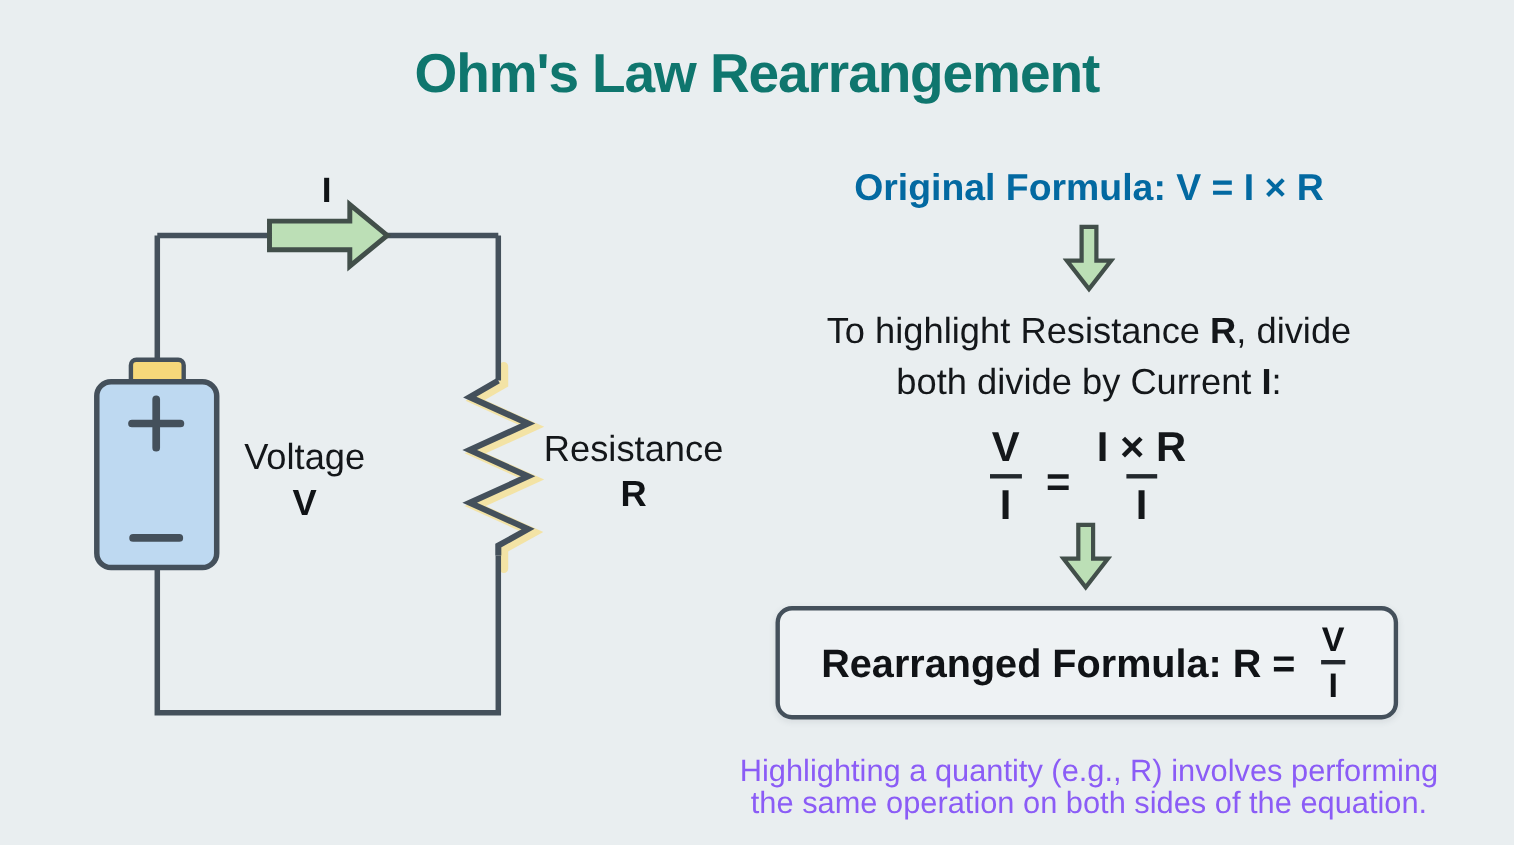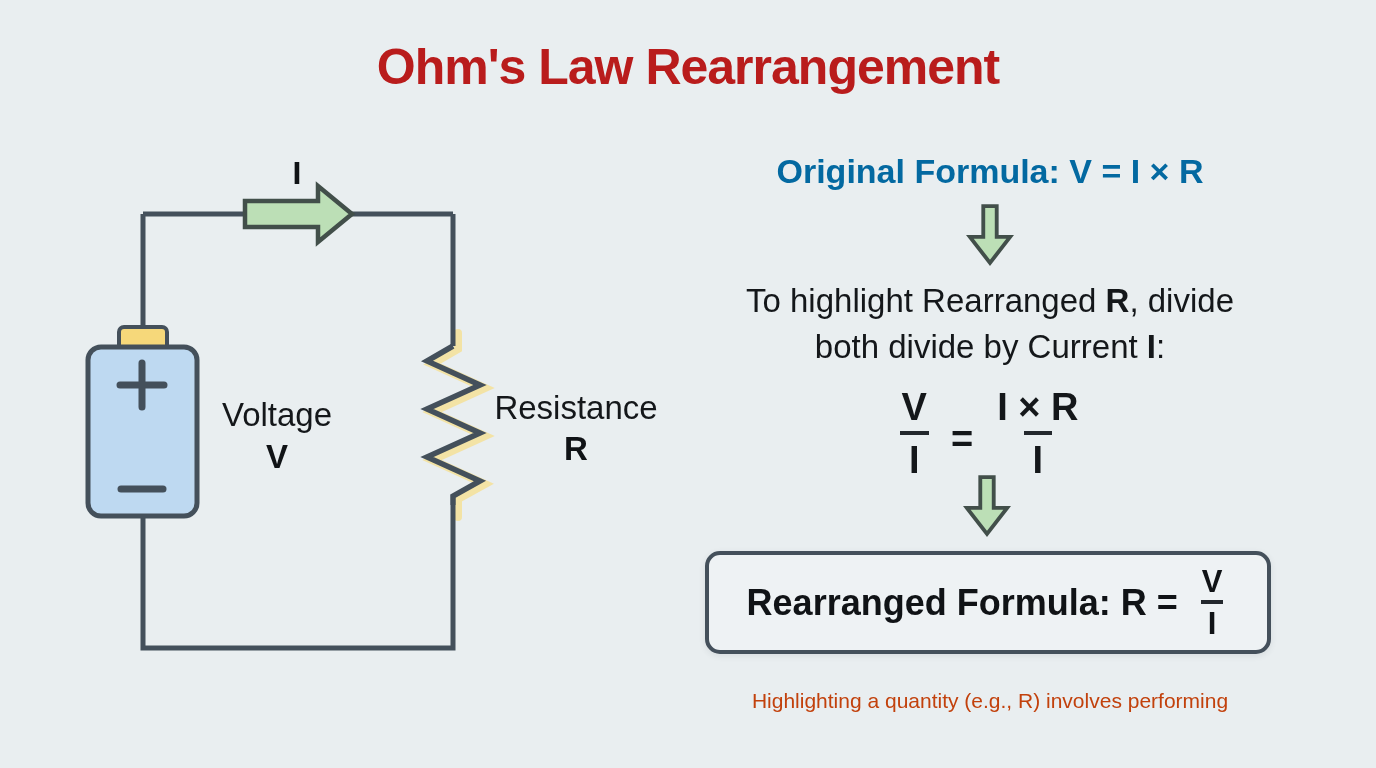--- a/index.html
+++ b/index.html
@@ -3,21 +3,21 @@
 <meta charset="utf-8">
 <style>
   * { margin:0; padding:0; box-sizing:border-box; }
   html,body { width:1376px; height:768px; overflow:hidden; }
   body { font-family:"Liberation Sans", sans-serif; background:#e9eef0; position:relative; color:#14171a; }
   .page { position:absolute; inset:0; width:1376px; height:768px; background:#e9eef0; }
 
   .page-title{
     position:absolute; top:38px; left:0; width:1376px;
     text-align:center; font-size:50px; font-weight:bold;
-    color:#b91c1c; letter-spacing:-1px;
+    color:#0f766e; letter-spacing:-1px;
   }
 
   .circuit-layer{ position:absolute; top:0; left:0; }
 
   
   .rc{ position:absolute; left:640px; width:700px; text-align:center; }
 
   .orig-formula{ top:152px; font-size:34px; font-weight:bold; color:#0369a1; }
 
   .arrow-wrap{ position:absolute; }
@@ -38,21 +38,21 @@
     position:absolute; left:705px; top:551px; width:566px; height:103px;
     border:4px solid #44505b; border-radius:15px; background:#eef2f4;
     display:flex; justify-content:center; align-items:center; gap:17px;
     box-shadow:0 2px 6px rgba(60,70,80,0.10);
   }
   .result-box .rb-label{ font-size:36px; font-weight:bold; color:#101316; }
   .result-box .frac{ font-size:31px; font-weight:bold; color:#101316; }
   .result-box .frac .num{ padding:0 7px 3px 7px; }
   .result-box .frac .den{ border-top:4px solid #23282d; padding:4px 7px 0 7px; }
 
-  .caption{ top:686px; font-size:21px; line-height:29px; color:#c2410c; }
+  .caption{ top:686px; font-size:28px; line-height:29px; color:#8b5cf6; }
 </style>
 </head>
 <body>
 
 <div class="page">
 
   <div class="page-title">Ohm's Law Rearrangement</div>
 
   <svg class="circuit-layer" width="1376" height="768" viewBox="0 0 1376 768">
 
@@ -78,21 +78,21 @@
 
   <div class="rc orig-formula" style="position:absolute;">Original Formula: V = I × R</div>
 
   <div class="arrow-wrap arrow1">
     <svg width="48" height="64" viewBox="0 0 50 66">
       <polygon points="18,3 32,3 32,35 46,35 25,62 4,35 18,35" fill="#bcdfb6" stroke="#424f4a" stroke-width="4"></polygon>
     </svg>
   </div>
 
   <div class="rc step-text" style="position:absolute;">
-    <div><span>To highlight Rearranged </span><b>R</b><span>, divide</span></div>
+    <div><span>To highlight Resistance </span><b>R</b><span>, divide</span></div>
     <div><span>both divide by Current </span><b>I</b><span>:</span></div>
   </div>
 
   <div class="rc equation" style="position:absolute;">
     <span class="frac">
       <span class="num">V</span>
       <span class="den">I</span>
     </span>
     <span class="eq-sign">=</span>
     <span class="frac">
@@ -110,15 +110,16 @@
   <div class="result-box">
     <span class="rb-label">Rearranged Formula: R =</span>
     <span class="frac">
       <span class="num">V</span>
       <span class="den">I</span>
     </span>
   </div>
 
   <div class="rc caption" style="position:absolute;">
     <div>Highlighting a quantity (e.g., R) involves performing</div>
+    <div>the same operation on both sides of the equation.</div>
   </div>
 
 </div>
 
 </body></html>

